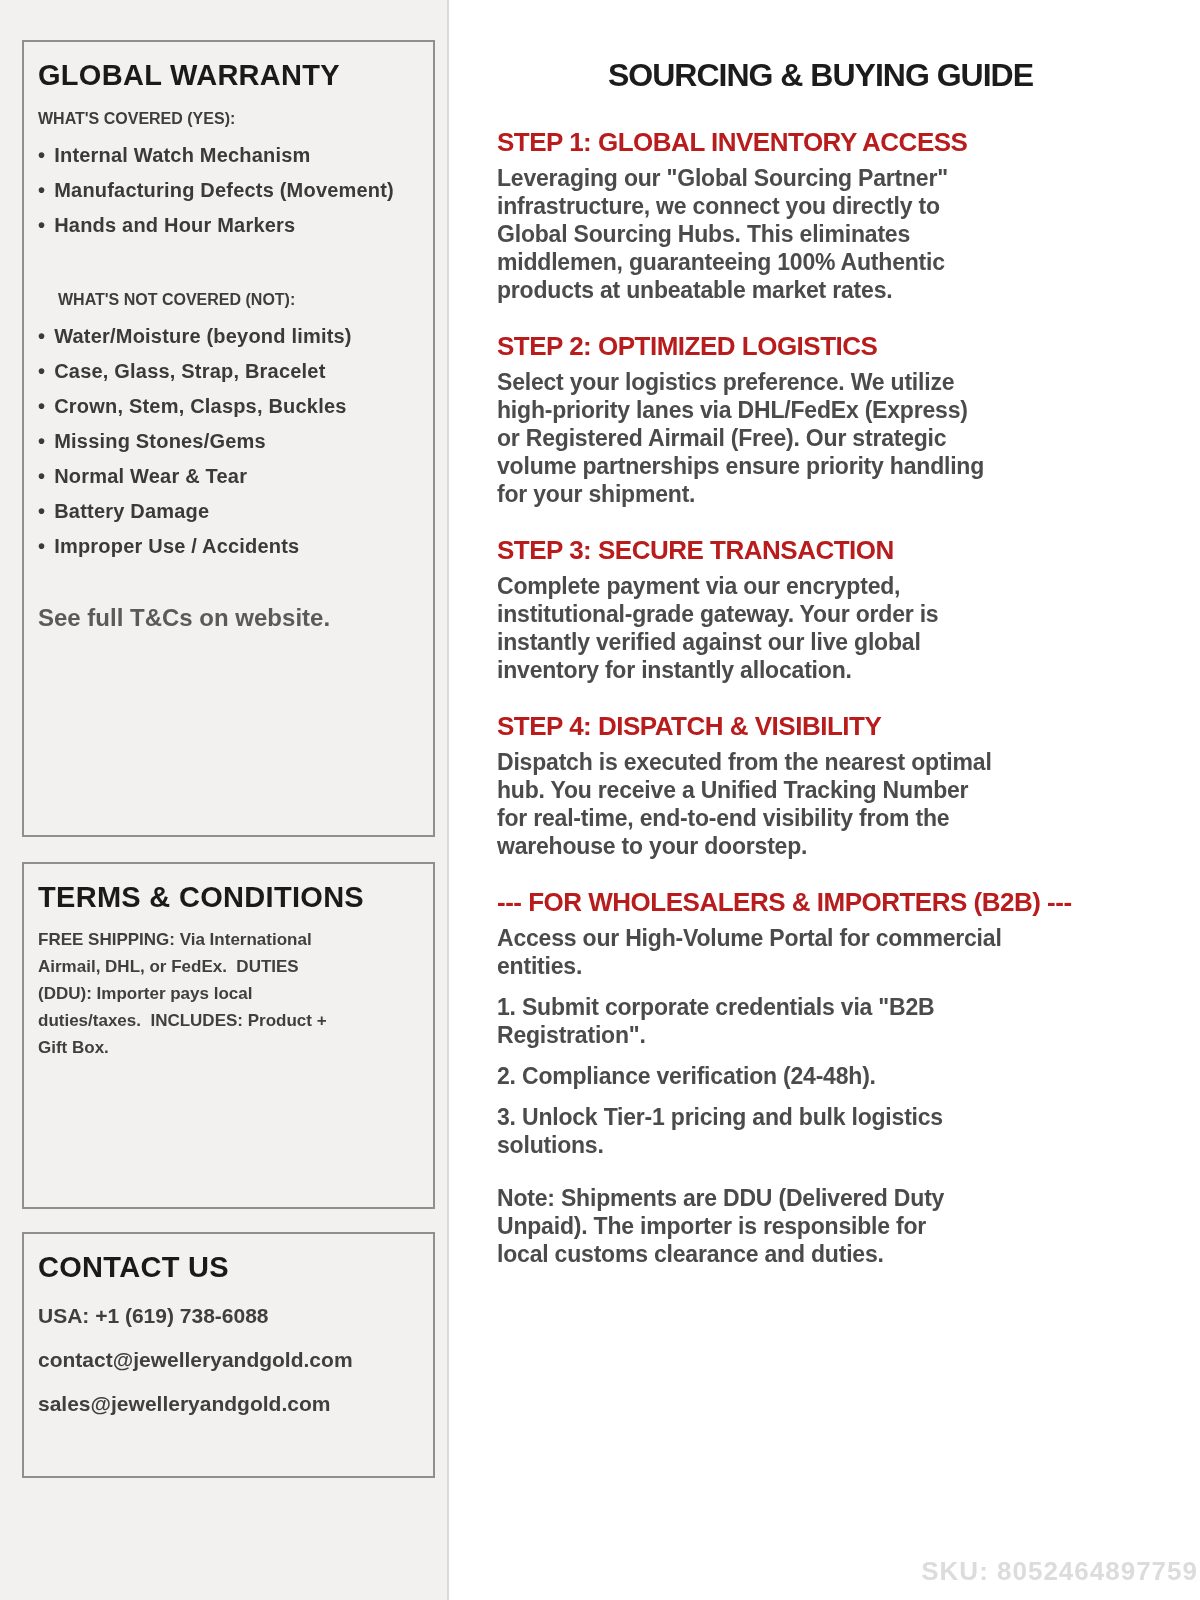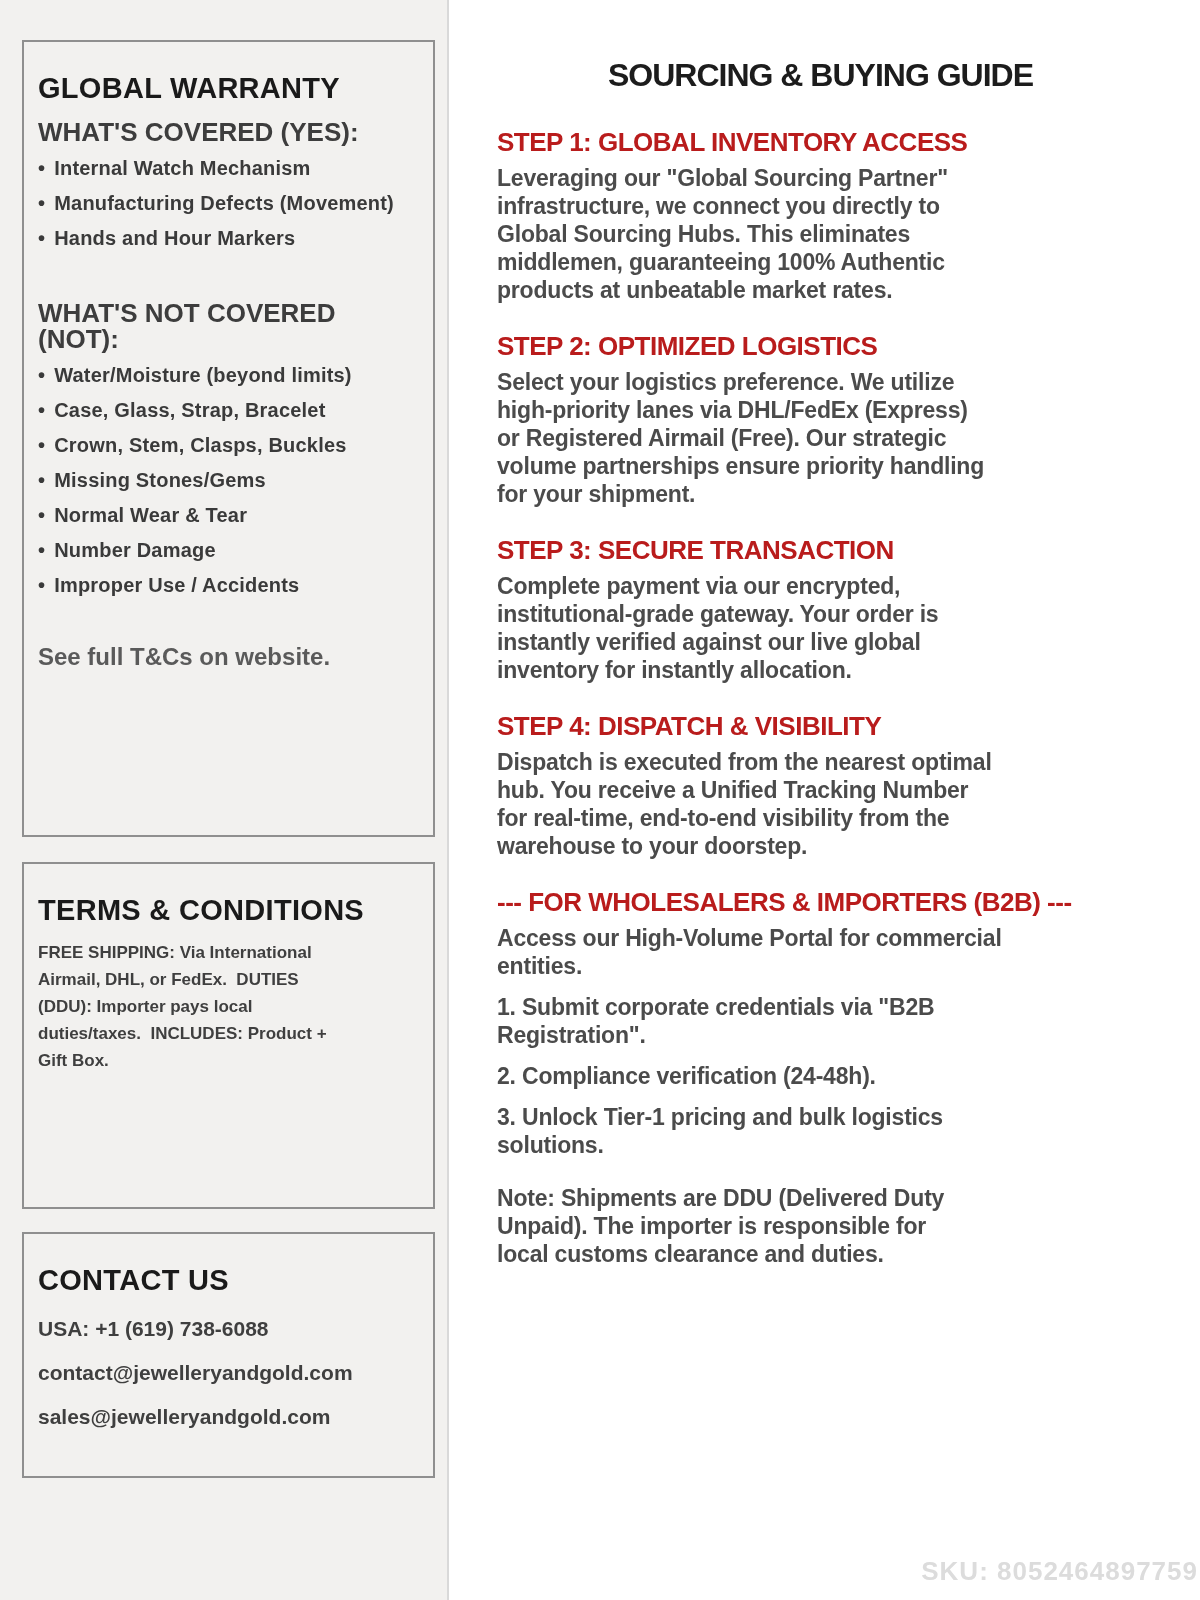--- a/index.html
+++ b/index.html
@@ -15,35 +15,35 @@
     position: absolute; left: 0; top: 0;
     width: 449px; height: 1600px;
     background: #f2f1ef;
     border-right: 2px solid #d9d9d9;
     box-sizing: border-box;
   }
   .box {
     position: absolute; left: 22px; width: 413px;
     border: 2px solid #8f8f8f;
     box-sizing: border-box;
-    padding: 29px 14px;
+    padding: 16px 14px;
   }
   #box-warranty { top: 40px;  height: 797px; }
   #box-terms    { top: 862px; height: 347px; }
   #box-contact  { top: 1232px; height: 246px; }
 
   .box h2 {
     margin: 0; font-size: 29px; line-height: 34px;
     font-weight: bold; color: #1a1a1a; letter-spacing: 0.3px;
   }
   .sub {
-    margin: 14px 0 0; font-size: 26px; line-height: 26px;
+    margin: 14px 0 0; font-size: 16px; line-height: 26px;
     font-weight: bold; color: #3d3d3d;
   }
-  .sub.gap-top { margin-top: 50px; }
+  .sub.gap-top { margin-top: 50px; margin-left: 20px; }
   ul.bullets { list-style: none; margin: 5px 0 0; padding: 0; }
   .bullets li {
     margin-top: 11px; font-size: 20px; line-height: 24px;
     font-weight: bold; color: #3a3a3a; letter-spacing: 0.2px;
   }
   .bullets li::before { content: "•"; margin-right: 9px; color: #3a3a3a; }
   .footnote {
     margin: 46px 0 0; font-size: 24px;
     font-weight: bold; color: #5a5a5a;
   }
@@ -101,21 +101,21 @@
       <li>Manufacturing Defects (Movement)</li>
       <li>Hands and Hour Markers</li>
     </ul>
     <p class="sub gap-top">WHAT'S NOT COVERED (NOT):</p>
     <ul class="bullets">
       <li>Water/Moisture (beyond limits)</li>
       <li>Case, Glass, Strap, Bracelet</li>
       <li>Crown, Stem, Clasps, Buckles</li>
       <li>Missing Stones/Gems</li>
       <li>Normal Wear &amp; Tear</li>
-      <li>Number Damage</li>
+      <li>Battery Damage</li>
       <li>Improper Use / Accidents</li>
     </ul>
     <p class="footnote">See full T&amp;Cs on website.</p>
   </section>
 
   <section class="box" id="box-terms">
     <h2>TERMS &amp; CONDITIONS</h2>
     <p class="body-sm">FREE SHIPPING: Via International
 Airmail, DHL, or FedEx.  DUTIES
 (DDU): Importer pays local

